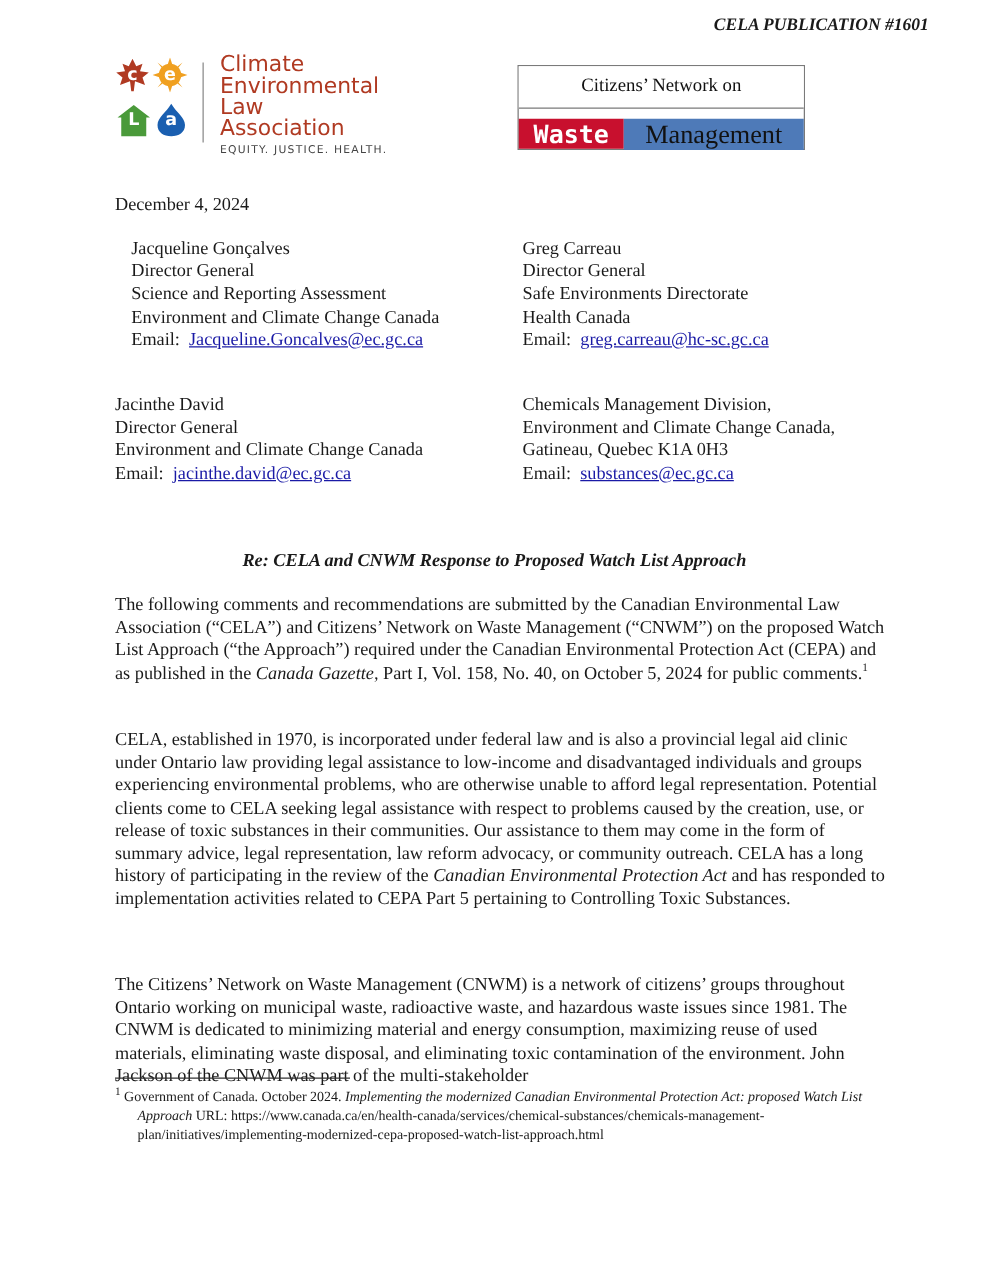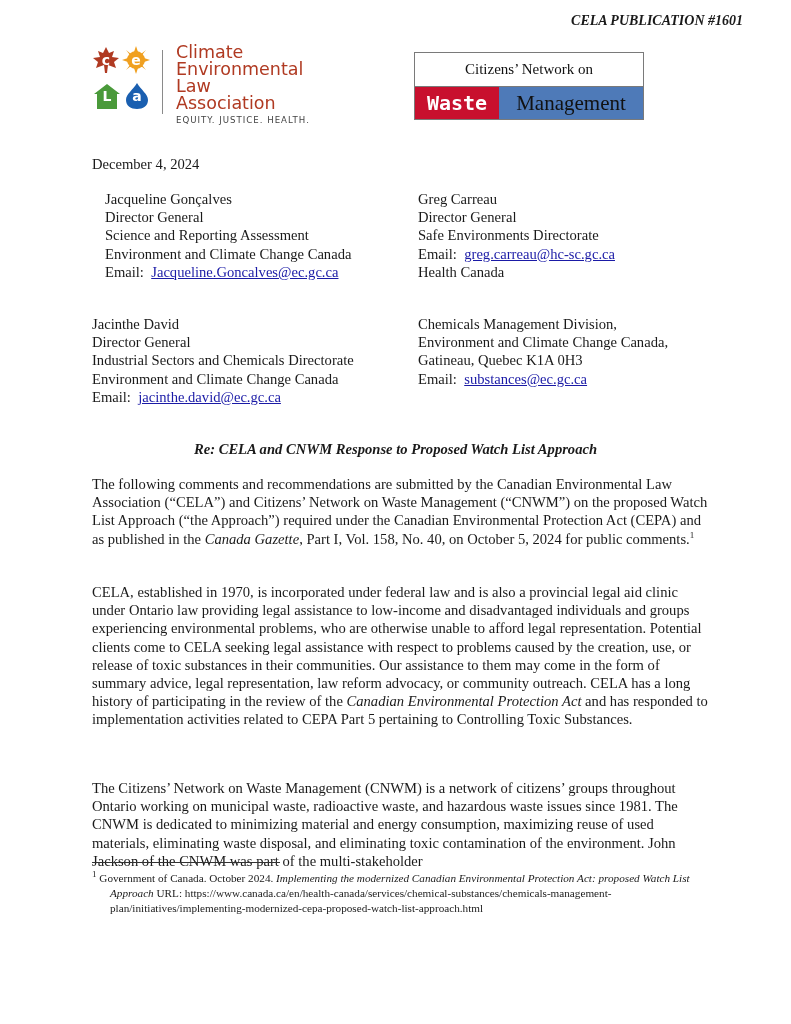--- a/index.html
+++ b/index.html
@@ -25,21 +25,21 @@
   .ic svg { position: absolute; left: 0; top: 0; }
   .ic span { position: relative; z-index: 1; }
   .cela-divider { position: absolute; left: 70px; top: 6px; width: 1px; height: 64px; background: #8a8a8a; }
   .cela-text { position: absolute; left: 84px; top: 0; color: #b03a22;
                font-family: "DejaVu Sans", sans-serif; font-size: 17.5px; line-height: 17px; }
   .cela-tag { font-size: 8.6px; letter-spacing: 1px; color: #444; margin-top: 3px; line-height: 10px; }
   
   .cnwm-logo { position: absolute; left: 414px; top: 52px; width: 228px; height: 66px; border: 1px solid #7a7a7a; }
   .cnwm-top { height: 33px; background: #fff; display: flex; align-items: center; justify-content: center;
               font-size: 15px; color: #111; border-bottom: 1px solid #7a7a7a; }
-  .cnwm-bottom { height: 32px; display: flex; }
+  .cnwm-bottom { height: 40px; display: flex; align-items: center; }
   .cnwm-waste { background: #c8102e; color: #fff; font-family: "DejaVu Sans Mono", monospace; font-weight: bold;
                 font-size: 20px; width: 84px; display: flex; align-items: center; justify-content: center; }
   .cnwm-mgmt { background: #4e7ab8; color: #111; flex: 1; display: flex; align-items: center; justify-content: center; font-size: 21px; }
 
   .block { position: absolute; line-height: 18.2px; }
   .date { left: 92px; top: 155px; }
   .addr-jg { left: 92px; top: 190px; margin-left: 13px; }
   .addr-gc { left: 418px; top: 190px; }
   .addr-jd { left: 92px; top: 315px; }
   .addr-cmd { left: 418px; top: 315px; }
@@ -121,28 +121,27 @@
   <span class="line">Director General</span>
   <span class="line">Science and Reporting Assessment</span>
   <span class="line">Environment and Climate Change Canada</span>
   <span class="line"><span>Email:</span>&nbsp; <a class="email">Jacqueline.Goncalves@ec.gc.ca</a></span>
 </div>
 
 <div class="block addr-gc">
   <span class="line">Greg Carreau</span>
   <span class="line">Director General</span>
   <span class="line">Safe Environments Directorate</span>
+  <span class="line">Health Canada</span>
   <span class="line"><span>Email:</span>&nbsp; <a class="email">greg.carreau@hc-sc.gc.ca</a></span>
-  <span class="line">Health Canada</span>
 </div>
 
 <div class="block addr-jd">
   <span class="line">Jacinthe David</span>
   <span class="line">Director General</span>
-  <span class="line">Industrial Sectors and Chemicals Directorate</span>
   <span class="line">Environment and Climate Change Canada</span>
   <span class="line"><span>Email:</span>&nbsp; <a class="email">jacinthe.david@ec.gc.ca</a></span>
 </div>
 
 <div class="block addr-cmd">
   <span class="line">Chemicals Management Division,</span>
   <span class="line">Environment and Climate Change Canada,</span>
   <span class="line">Gatineau, Quebec K1A 0H3</span>
   <span class="line"><span>Email:</span>&nbsp; <a class="email">substances@ec.gc.ca</a></span>
 </div>

